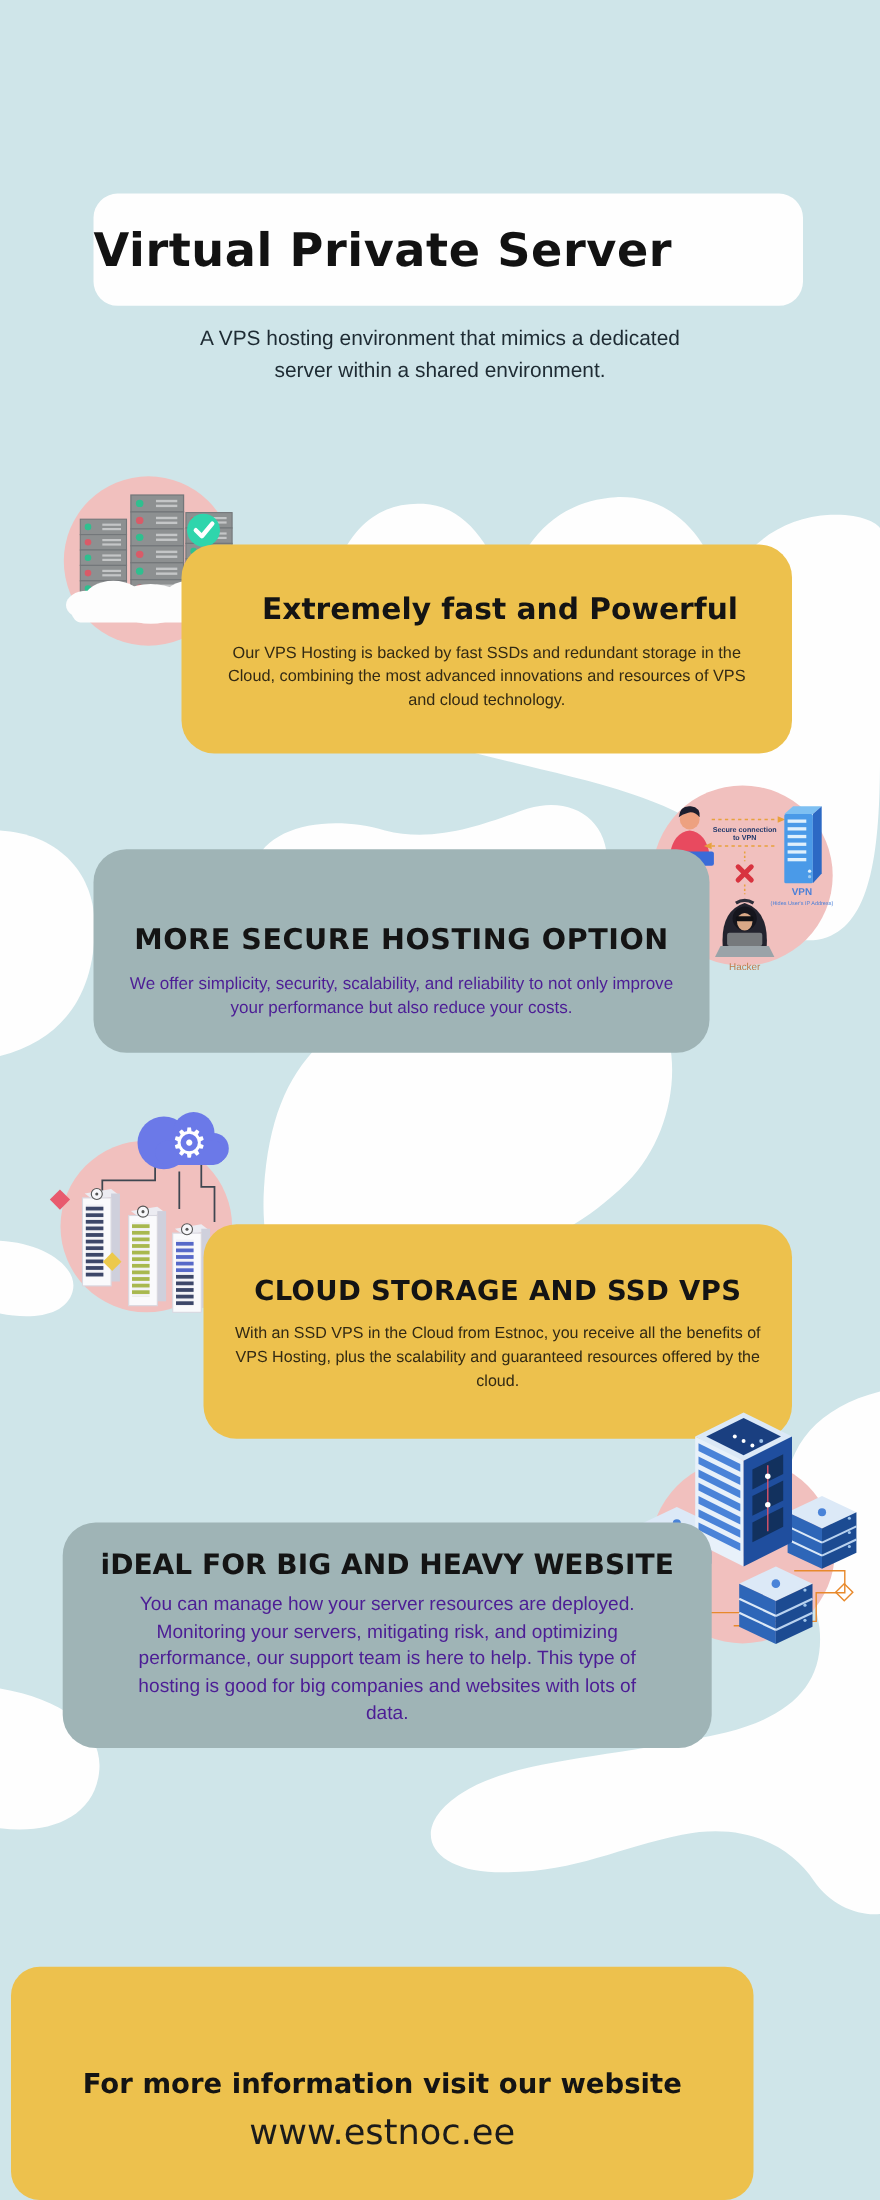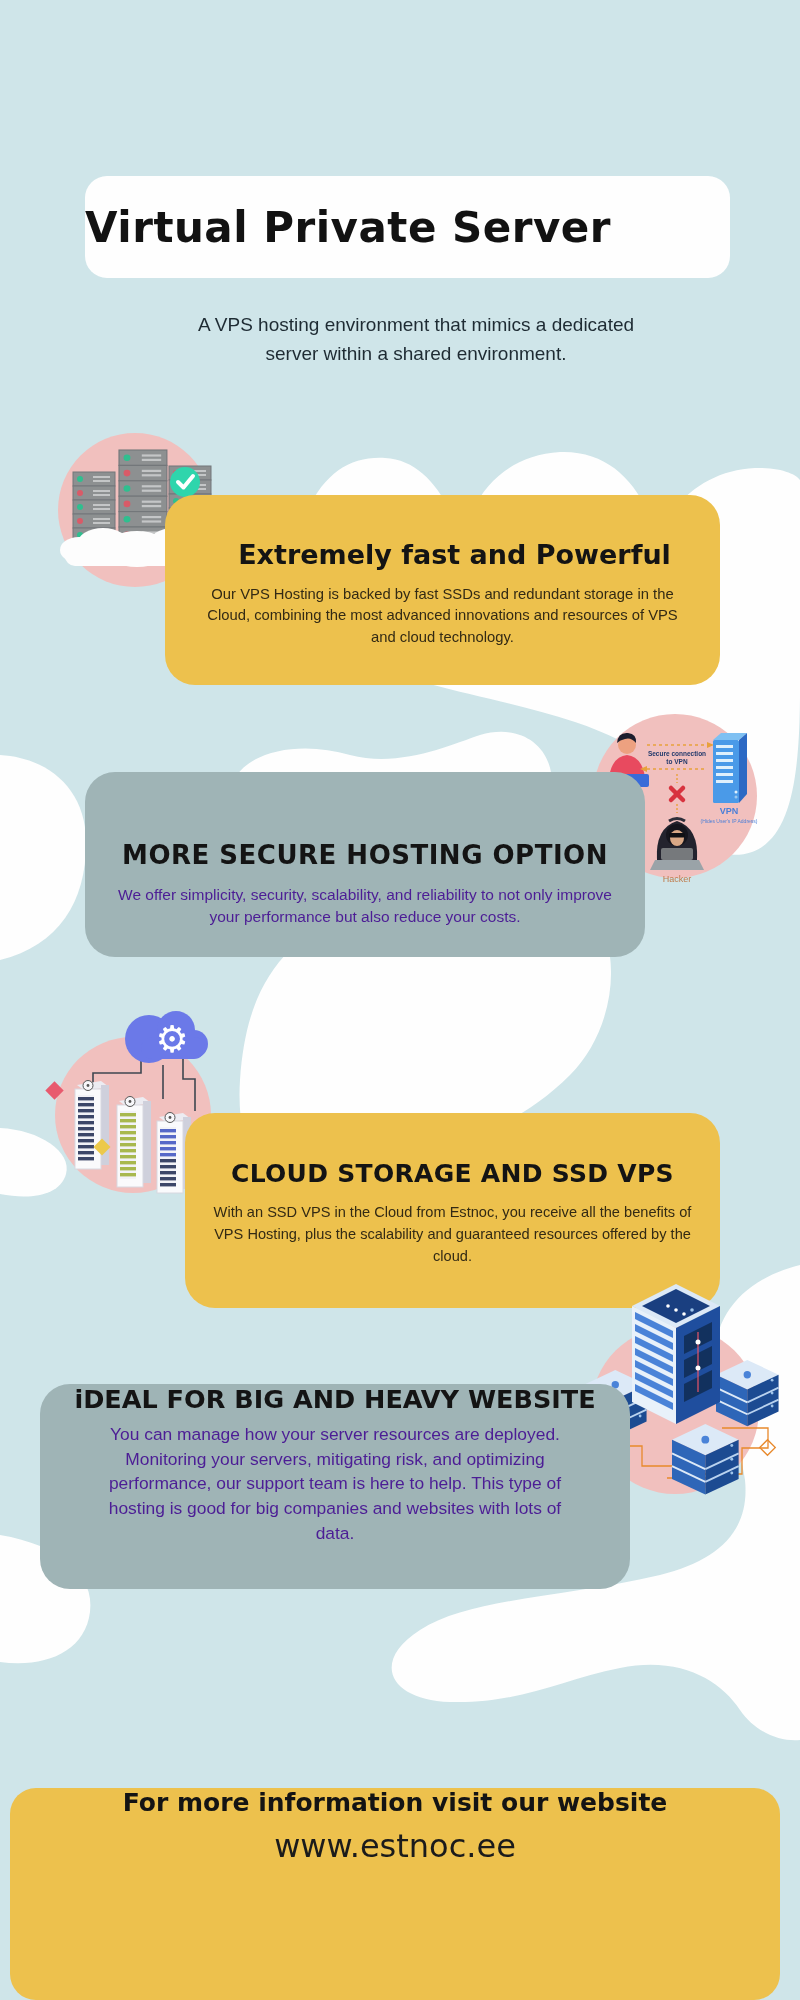--- a/index.html
+++ b/index.html
@@ -3,41 +3,41 @@
 <meta charset="utf-8">
 <style>
   html,body{margin:0;padding:0;}
   .page{position:relative;width:800px;height:2000px;overflow:hidden;background:#cfe5e9;
         font-family:"Liberation Sans",sans-serif;}
   .bg{position:absolute;left:0;top:0;}
   .title-card{position:absolute;left:85px;top:176px;width:645px;height:102px;background:#fefefe;
               border-radius:22px;display:flex;align-items:center;justify-content:flex-start;}
   .title-card h1{margin:0;font-family:"DejaVu Sans",sans-serif;font-weight:800;font-size:42px;
                  letter-spacing:.5px;color:#121212;}
-  .subtitle{position:absolute;left:180px;top:294px;width:440px;margin:16px;text-align:center;
+  .subtitle{position:absolute;left:180px;top:294px;width:440px;margin:0;text-align:center;
             font-size:19px;line-height:1.55;color:#1e2b33;}
   .card{position:absolute;border-radius:30px;text-align:center;box-sizing:border-box;}
   .card h2{margin:0 0 14px 0;font-family:"DejaVu Sans",sans-serif;font-weight:800;color:#141414;}
   .card p{margin:0 auto;color:#2a2a22;}
   .yellow{background:#edc14d;}
   .gray{background:#9fb4b6;}
   .c1{left:165px;top:495px;width:555px;height:190px;padding-top:44px;}
   .c1 h2{font-size:27px;padding-left:24px;}
   .c1 p{width:490px;font-size:14.8px;line-height:1.45;color:#332a14;}
   .c2{left:85px;top:772px;width:560px;height:185px;padding-top:68px;}
   .c2 h2{font-size:26px;letter-spacing:.5px;}
   .c2 p{width:505px;font-size:15.5px;line-height:1.45;color:#4c1d95;}
   .c3{left:185px;top:1072px;width:535px;height:195px;padding-top:46px;margin-top:41px;}
   .c3 h2{font-size:25px;letter-spacing:.3px;}
   .c3 p{width:495px;font-size:14.6px;line-height:1.5;color:#332a14;}
-  .c4{left:40px;top:1384px;width:590px;height:205px;}
+  .c4{left:57px;top:1384px;width:590px;height:205px;padding-top:24px;}
   .c4 h2{font-size:25.5px;margin-bottom:8px;}
   .c4 p{width:465px;font-size:17.4px;line-height:1.42;color:#4c1d95;}
-  .footer-card{position:absolute;left:10px;top:1788px;width:770px;height:212px;background:#edc14d;
-               border-radius:26px;text-align:center;box-sizing:border-box;}
+  .footer-card{position:absolute;left:10px;top:1788px;width:675px;height:212px;background:#edc14d;
+               border-radius:26px;text-align:center;box-sizing:border-box;padding-top:92px;}
   .footer-card h2{margin:0 0 10px 0;font-family:"DejaVu Sans",sans-serif;font-weight:800;
                   font-size:25px;color:#141414;}
   .footer-card .site{margin:0;font-family:"DejaVu Sans",sans-serif;font-size:32px;color:#1b1b1b;}
   .icon{position:absolute;}
   .i1{left:57px;top:430px;}
   .i2{left:583px;top:712px;}
   .i3{left:45px;top:995px;}
   .i4{left:572px;top:1278px;}
 </style>
 </head>

